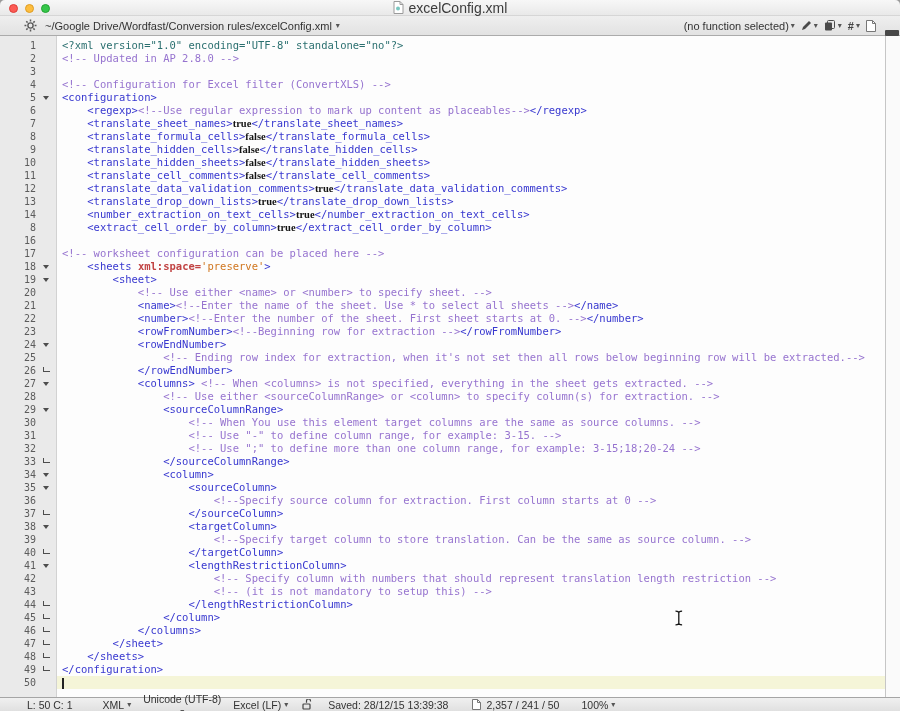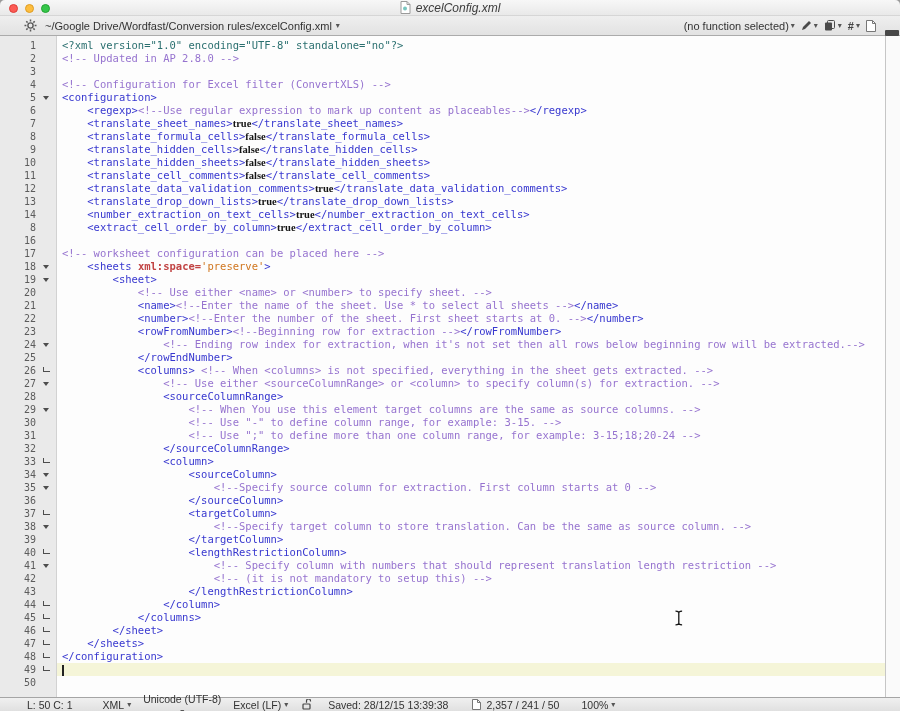--- a/index.html
+++ b/index.html
@@ -14,21 +14,21 @@
     position:absolute;top:0;left:0;right:0;height:16px;
     background:linear-gradient(#f7f7f7,#e9e9e9);
     border-bottom:1px solid #d6d6d6;
   }
   .traffic{position:absolute;left:9px;top:4px;display:flex;gap:7px;}
   .light{width:9px;height:9px;border-radius:50%;}
   .light.red{background:#fc5a54;border:0.5px solid #dd3f39;}
   .light.yellow{background:#fdbd3e;border:0.5px solid #de9c25;}
   .light.green{background:#35c649;border:0.5px solid #23a233;}
   .title-wrap{position:absolute;inset:0;display:flex;align-items:center;justify-content:center;gap:5px;}
-  .title-text{font-size:12px;color:#3c3c3c;font-style:italic;}
+  .title-text{font-size:14px;color:#3c3c3c;}
   
   .toolbar{
     position:absolute;top:16px;left:0;right:0;height:20px;
     background:linear-gradient(#efefef,#e2e2e2);
     border-bottom:1px solid #ababab;
     display:flex;align-items:center;font-size:11px;color:#333;
     padding:0 24px;
   }
   .tb-left{display:flex;align-items:center;gap:8px;flex:1;min-width:0;}
   .tb-right{display:flex;align-items:center;gap:6px;}
@@ -367,20 +367,21 @@
         <div class="code-line"><span class="s-plain">    </span><span class="s-tag">&lt;number_extraction_on_text_cells&gt;</span><span class="s-val">true</span><span class="s-tag">&lt;/number_extraction_on_text_cells&gt;</span></div>
         <div class="code-line"><span class="s-plain">    </span><span class="s-tag">&lt;extract_cell_order_by_column&gt;</span><span class="s-val">true</span><span class="s-tag">&lt;/extract_cell_order_by_column&gt;</span></div>
         <div class="code-line"></div>
         <div class="code-line"><span class="s-com">&lt;!-- worksheet configuration can be placed here --&gt;</span></div>
         <div class="code-line"><span class="s-plain">    </span><span class="s-tag">&lt;sheets </span><span class="s-attr">xml:space=</span><span class="s-str">'preserve'</span><span class="s-tag">&gt;</span></div>
         <div class="code-line"><span class="s-plain">        </span><span class="s-tag">&lt;sheet&gt;</span></div>
         <div class="code-line"><span class="s-plain">            </span><span class="s-com">&lt;!-- Use either &lt;name&gt; or &lt;number&gt; to specify sheet. --&gt;</span></div>
         <div class="code-line"><span class="s-plain">            </span><span class="s-tag">&lt;name&gt;</span><span class="s-com">&lt;!--Enter the name of the sheet. Use * to select all sheets --&gt;</span><span class="s-tag">&lt;/name&gt;</span></div>
         <div class="code-line"><span class="s-plain">            </span><span class="s-tag">&lt;number&gt;</span><span class="s-com">&lt;!--Enter the number of the sheet. First sheet starts at 0. --&gt;</span><span class="s-tag">&lt;/number&gt;</span></div>
         <div class="code-line"><span class="s-plain">            </span><span class="s-tag">&lt;rowFromNumber&gt;</span><span class="s-com">&lt;!--Beginning row for extraction --&gt;</span><span class="s-tag">&lt;/rowFromNumber&gt;</span></div>
+        <div class="code-line"><span class="s-plain">            </span><span class="s-tag">&lt;rowEndNumber&gt;</span></div>
         <div class="code-line"><span class="s-plain">                </span><span class="s-com">&lt;!-- Ending row index for extraction, when it's not set then all rows below beginning row will be extracted.--&gt;</span></div>
         <div class="code-line"><span class="s-plain">            </span><span class="s-tag">&lt;/rowEndNumber&gt;</span></div>
         <div class="code-line"><span class="s-plain">            </span><span class="s-tag">&lt;columns&gt;</span><span class="s-plain"> </span><span class="s-com">&lt;!-- When &lt;columns&gt; is not specified, everything in the sheet gets extracted. --&gt;</span></div>
         <div class="code-line"><span class="s-plain">                </span><span class="s-com">&lt;!-- Use either &lt;sourceColumnRange&gt; or &lt;column&gt; to specify column(s) for extraction. --&gt;</span></div>
         <div class="code-line"><span class="s-plain">                </span><span class="s-tag">&lt;sourceColumnRange&gt;</span></div>
         <div class="code-line"><span class="s-plain">                    </span><span class="s-com">&lt;!-- When You use this element target columns are the same as source columns. --&gt;</span></div>
         <div class="code-line"><span class="s-plain">                    </span><span class="s-com">&lt;!-- Use "-" to define column range, for example: 3-15. --&gt;</span></div>
         <div class="code-line"><span class="s-plain">                    </span><span class="s-com">&lt;!-- Use ";" to define more than one column range, for example: 3-15;18;20-24 --&gt;</span></div>
         <div class="code-line"><span class="s-plain">                </span><span class="s-tag">&lt;/sourceColumnRange&gt;</span></div>
         <div class="code-line"><span class="s-plain">                </span><span class="s-tag">&lt;column&gt;</span></div>

